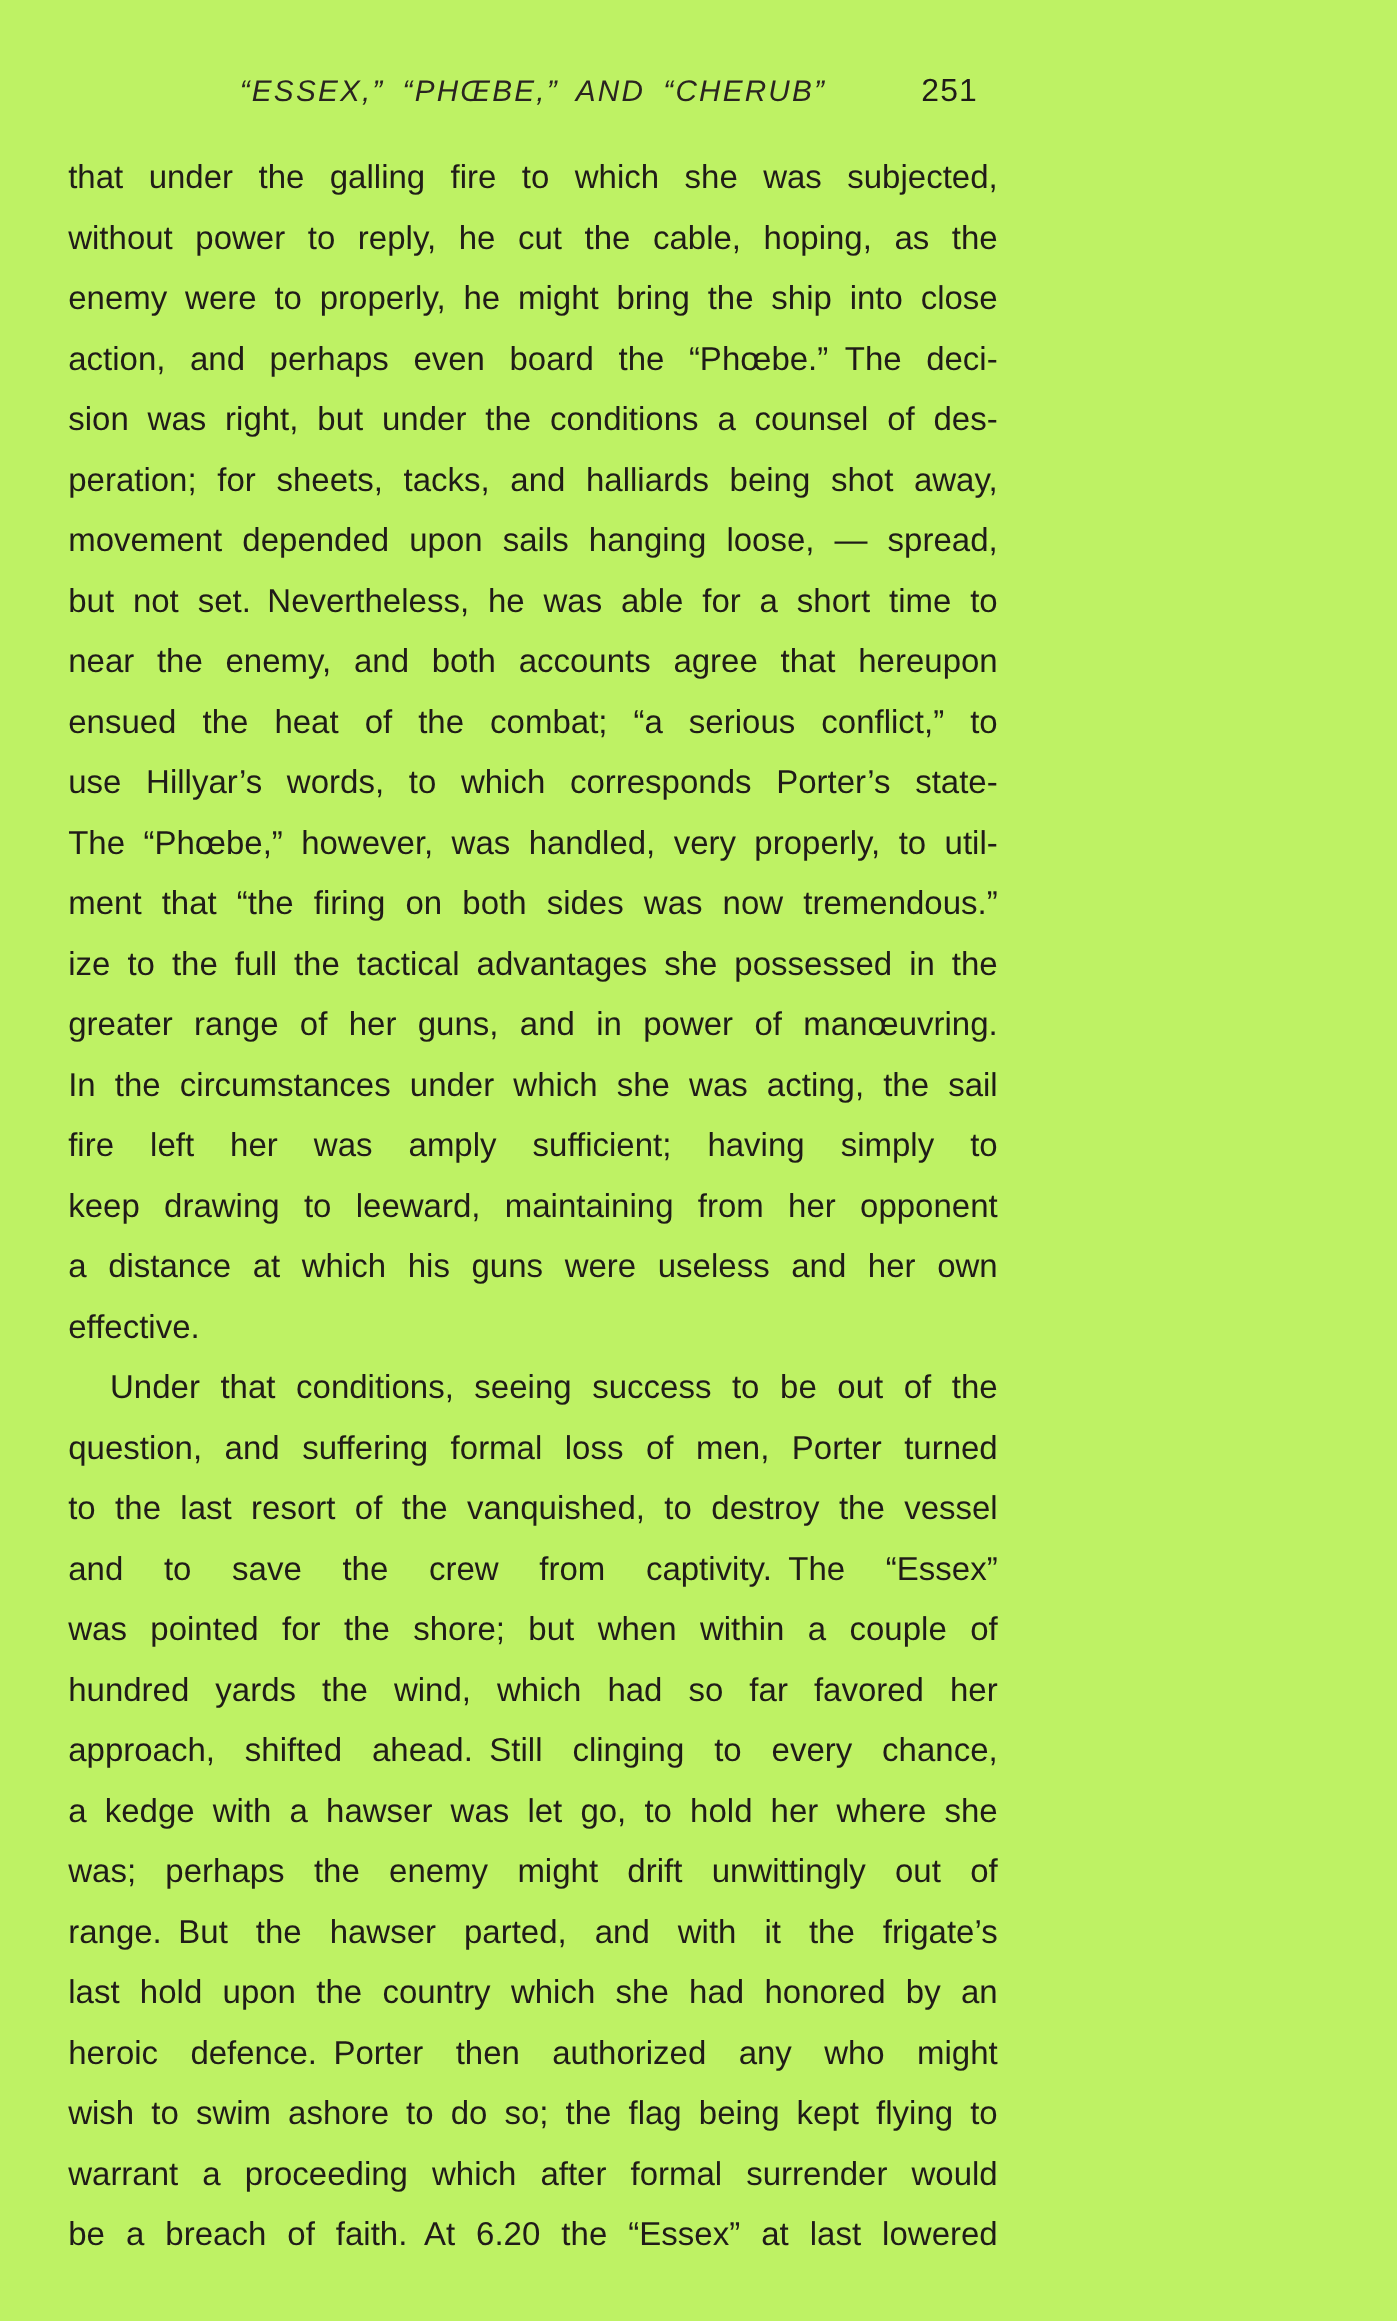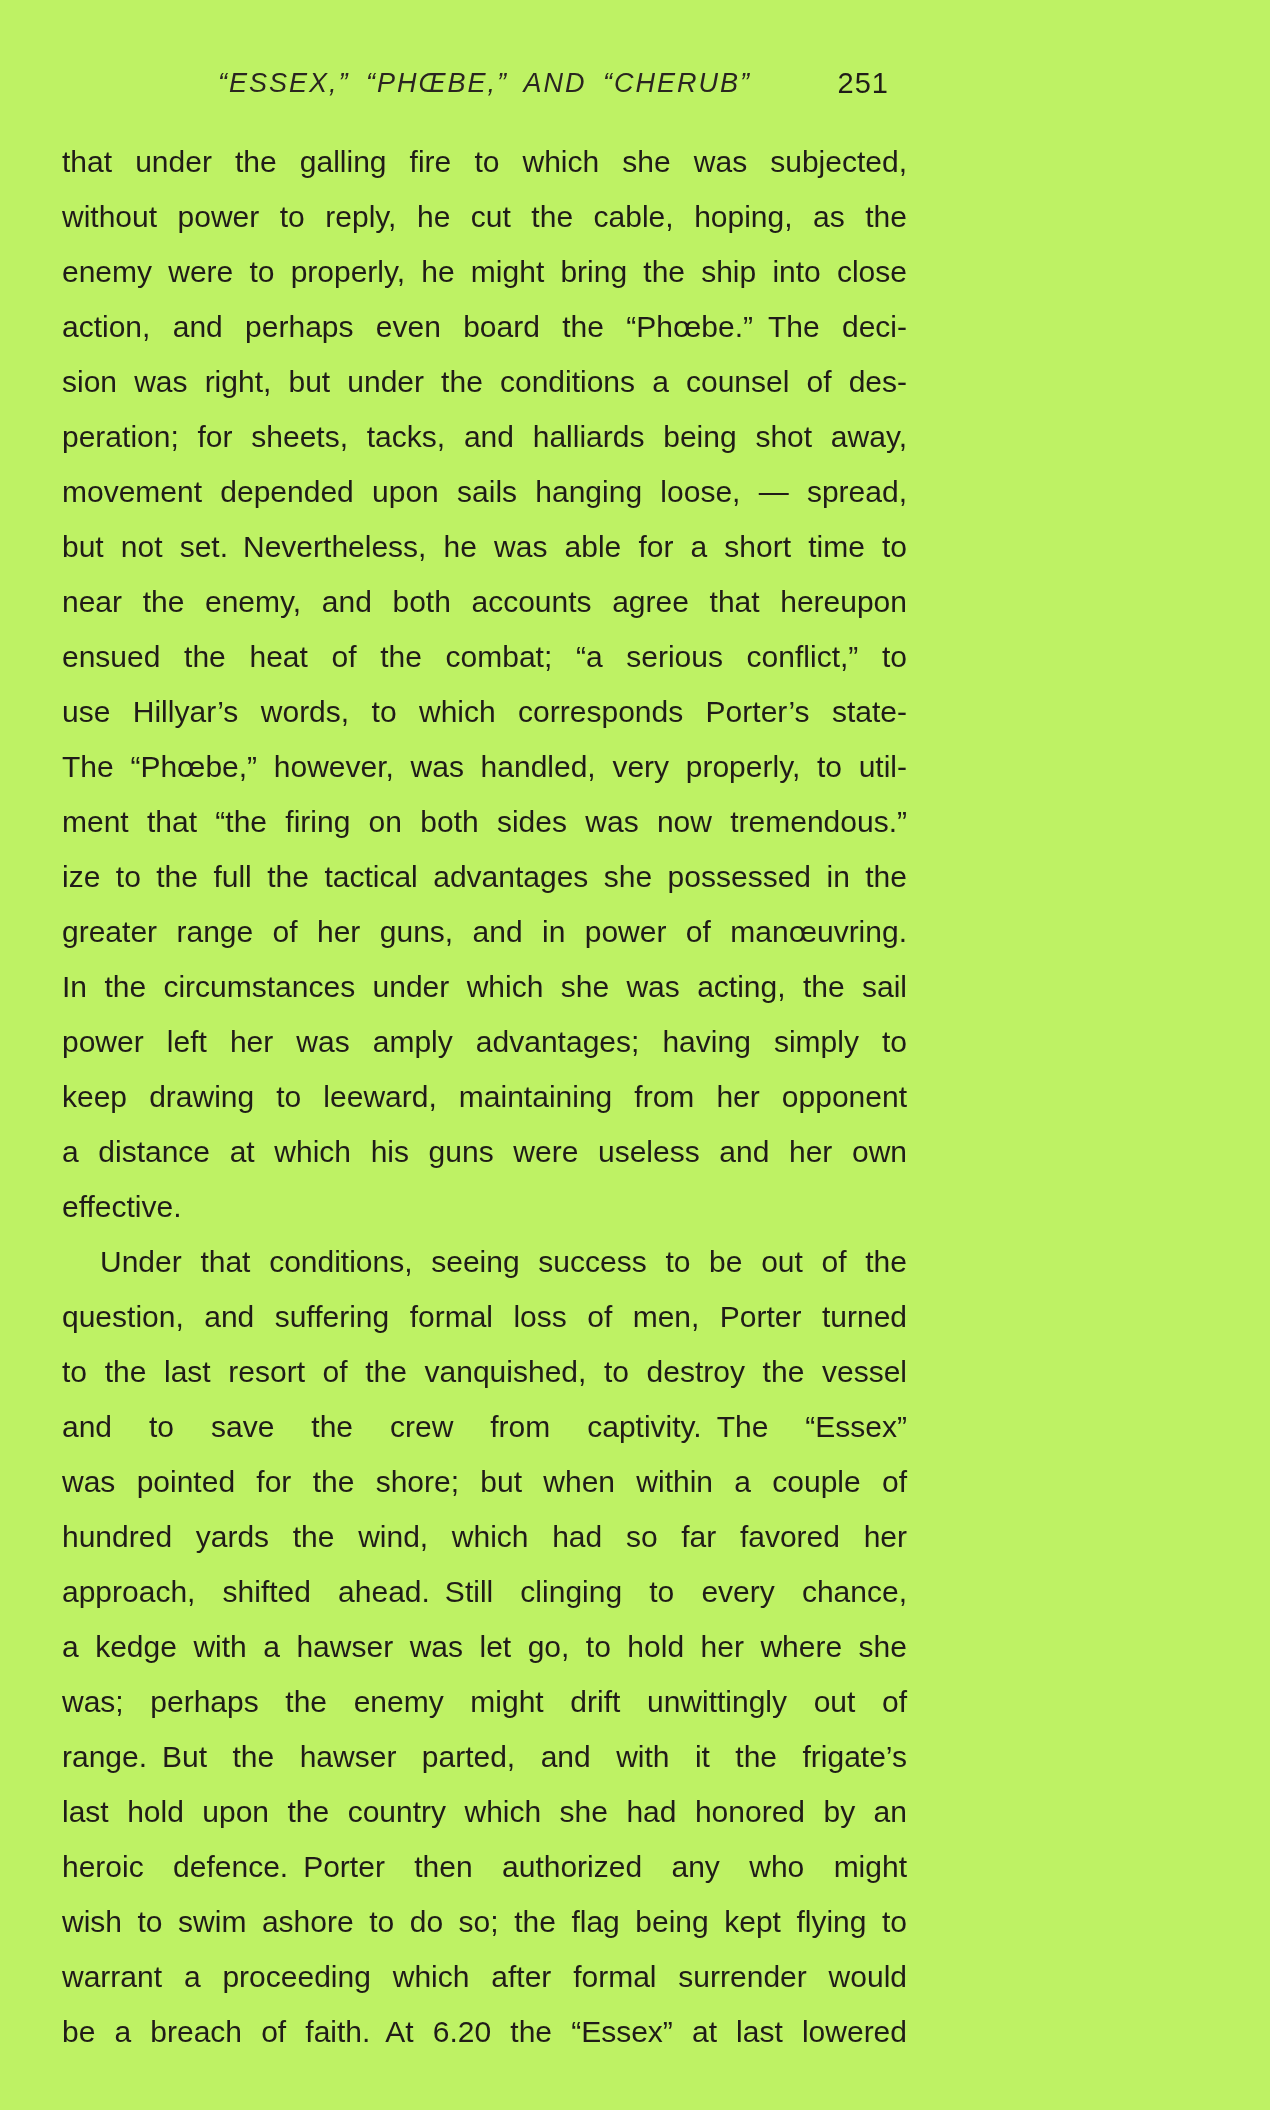--- a/index.html
+++ b/index.html
@@ -85,21 +85,21 @@
           <div class="line">movement depended upon sails hanging loose, — spread,</div>
           <div class="line">but not set. Nevertheless, he was able for a short time to</div>
           <div class="line">near the enemy, and both accounts agree that hereupon</div>
           <div class="line">ensued the heat of the combat; “a serious conflict,” to</div>
           <div class="line">use Hillyar’s words, to which corresponds Porter’s state-</div>
           <div class="line">The “Phœbe,” however, was handled, very properly, to util-</div>
           <div class="line">ment that “the firing on both sides was now tremendous.”</div>
           <div class="line">ize to the full the tactical advantages she possessed in the</div>
           <div class="line">greater range of her guns, and in power of manœuvring.</div>
           <div class="line">In the circumstances under which she was acting, the sail</div>
-          <div class="line">power left her was amply advantages; having simply to</div>
+          <div class="line">fire left her was amply sufficient; having simply to</div>
           <div class="line">keep drawing to leeward, maintaining from her opponent</div>
           <div class="line">a distance at which his guns were useless and her own</div>
           <div class="line flush-last">effective.</div>
         </div>
         <div class="para">
           <div class="line indent">Under that conditions, seeing success to be out of the</div>
           <div class="line">question, and suffering formal loss of men, Porter turned</div>
           <div class="line">to the last resort of the vanquished, to destroy the vessel</div>
           <div class="line">and to save the crew from captivity. The “Essex”</div>
           <div class="line">was pointed for the shore; but when within a couple of</div>

